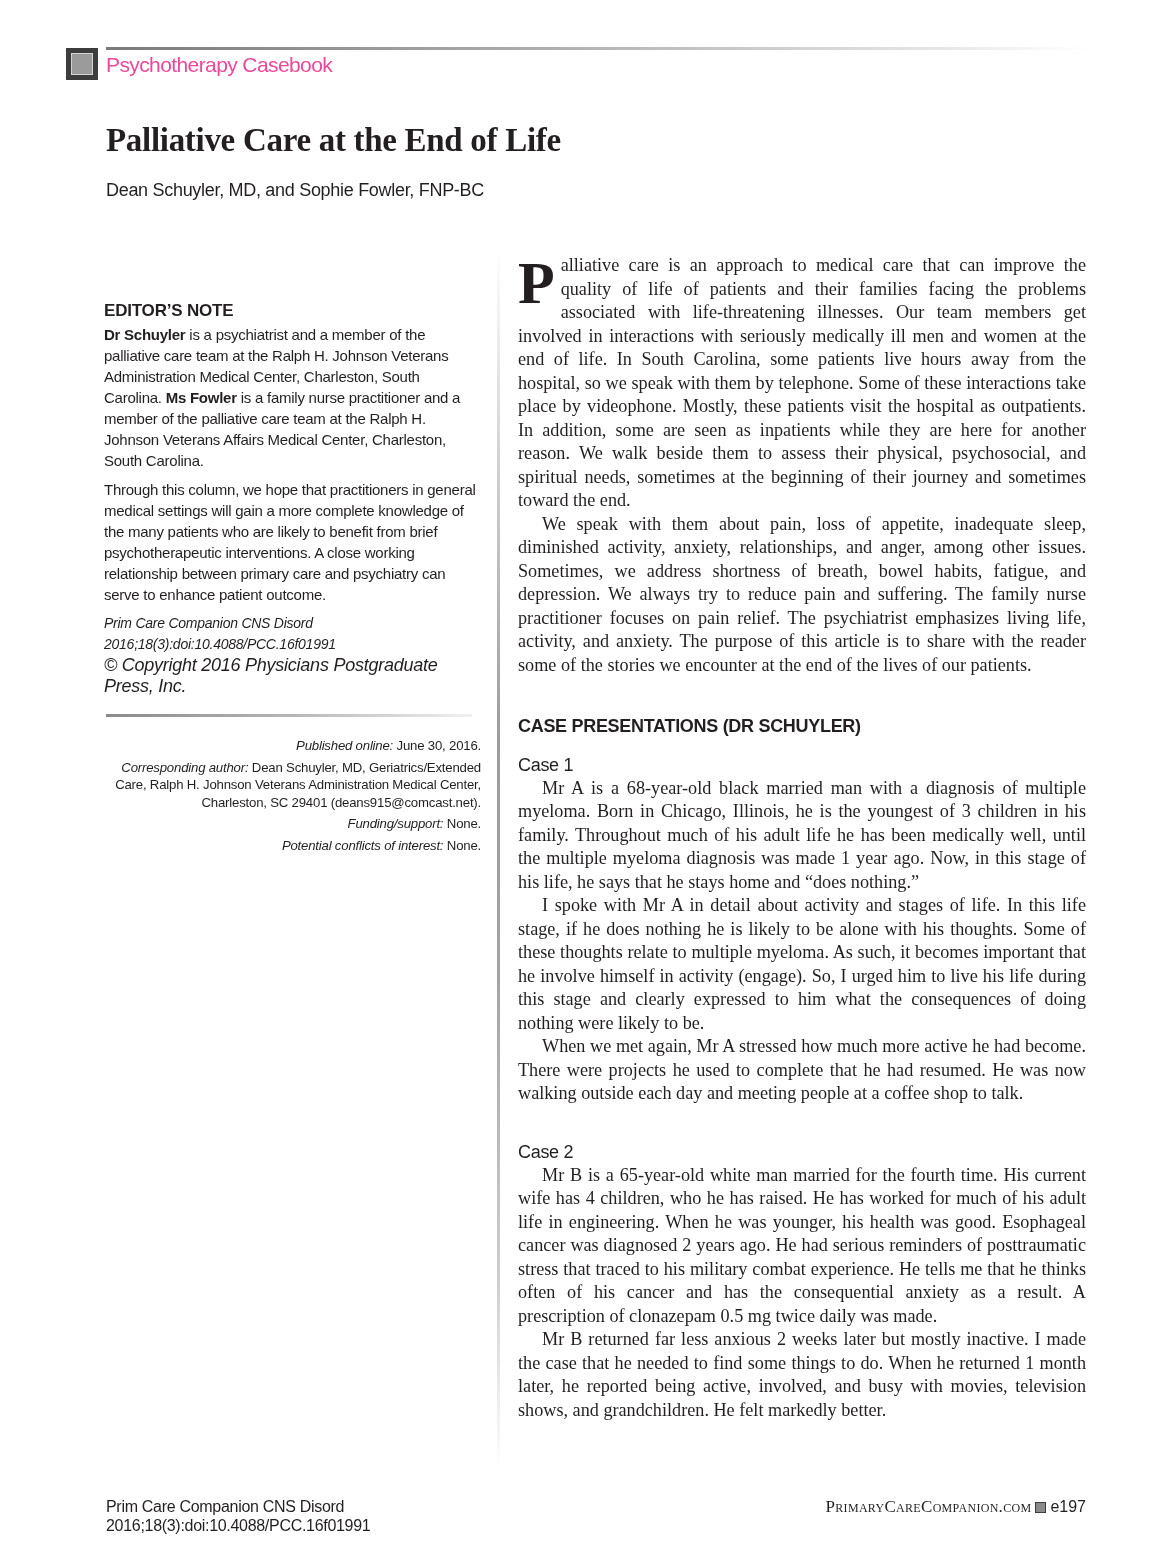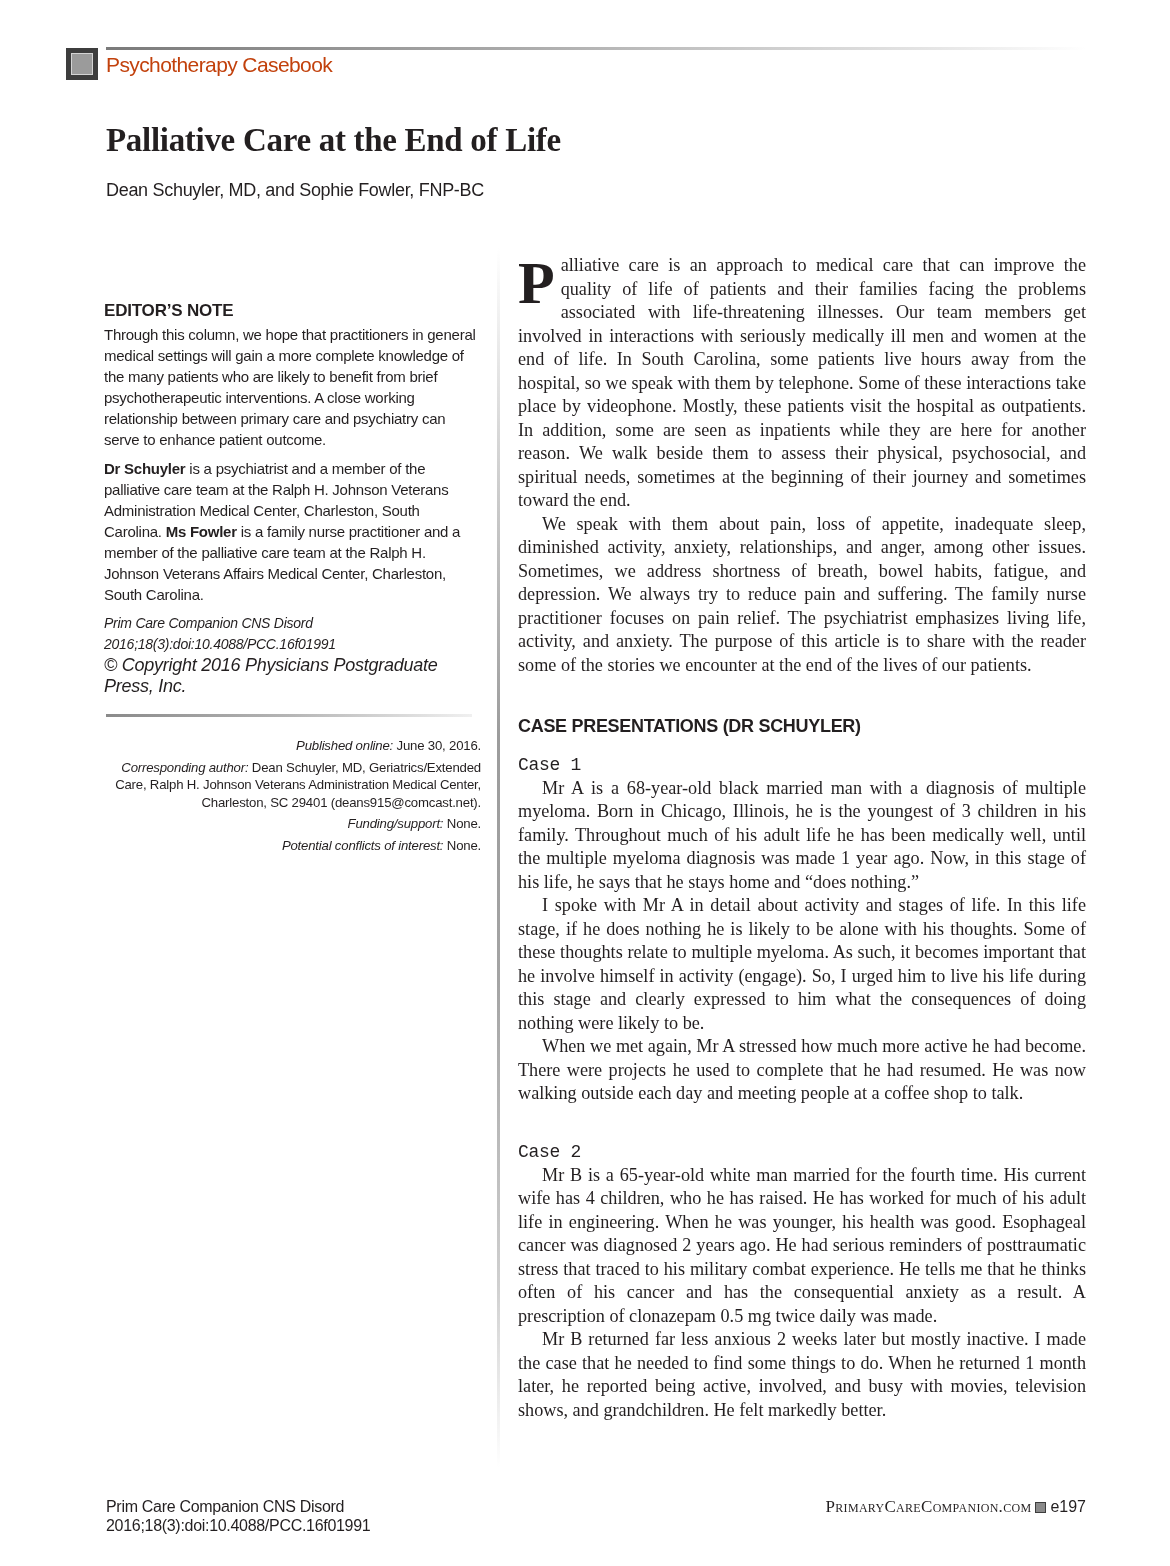--- a/index.html
+++ b/index.html
@@ -5,21 +5,21 @@
   html, body { margin: 0; padding: 0; background: #ffffff; }
   body { width: 1170px; height: 1566px; position: relative; overflow: hidden; color: #231f20; }
   .serif { font-family: "Liberation Serif", "DejaVu Serif", serif; }
 
   
   .header-rule { position: absolute; left: 106px; top: 47px; width: 980px; height: 3px;
     background: linear-gradient(to right, #7a7a7a 0%, #a8a8a8 40%, #e6e6e6 85%, #ffffff 100%); }
   .section-icon { position: absolute; left: 66px; top: 48px; width: 32px; height: 32px; background: #3d3d3d; }
   .section-icon .inner { position: absolute; left: 5px; top: 5px; width: 20px; height: 20px;
     background: #9b9b9b; border: 1px solid #d4d4d4; }
-  .section-label { position: absolute; left: 106px; top: 53px; font-size: 21px; letter-spacing: -0.6px; color: #c2410c; font-family: "Liberation Sans", sans-serif; }
+  .section-label { position: absolute; left: 106px; top: 53px; font-size: 21px; letter-spacing: -0.6px; color: #ec4899; font-family: "Liberation Sans", sans-serif; }
 
   .title { position: absolute; left: 106px; top: 122px; font-size: 33px; font-weight: bold; letter-spacing: -0.3px; margin: 0; }
   .authors { position: absolute; left: 106px; top: 180px; font-size: 18px; letter-spacing: -0.3px; font-family: "Liberation Sans", sans-serif; }
 
   
   .left-col { position: absolute; left: 104px; top: 300px; width: 375px; font-family: "Liberation Sans", sans-serif; font-size: 15px; line-height: 21px; letter-spacing: -0.25px; }
   .editor-heading { font-weight: bold; font-size: 17px; margin: 0 0 3px 0; letter-spacing: -0.2px; }
   .left-col p { margin: 0 0 8px 0; }
   .citation { font-style: italic; font-size: 14px; line-height: 21px; margin-top: 0; }
   .citation .line { display: block; }
@@ -33,21 +33,21 @@
   
   .col-divider { position: absolute; left: 497px; top: 248px; width: 3px; height: 1220px;
     background: linear-gradient(to bottom, #ffffff 0%, #d8d8d8 15%, #9c9c9c 40%, #a4a4a4 60%, #cfcfcf 85%, #ffffff 100%); }
 
   
   .right-col { position: absolute; left: 518px; top: 254px; width: 568px; font-family: "Liberation Serif", serif; font-size: 18.2px; line-height: 23.5px; text-align: justify; color: #231f20; }
   .right-col p { margin: 0; text-indent: 24px; }
   .right-col p.first { text-indent: 0; }
   .dropcap { float: left; font-size: 60px; line-height: 48px; font-weight: bold; margin: 3px 6px 0 0; padding-top: 2px; }
   .case-heading { font-family: Liberation Sans, sans-serif; font-weight: bold; font-size: 18px; letter-spacing: -0.3px; margin: 38px 0 14px 0; }
-  .case-sub { font-family: Liberation Mono, monospace; font-size: 18px; letter-spacing: -0.3px; margin: 0; line-height: 24px; }
+  .case-sub { font-family: Liberation Sans, sans-serif; font-size: 18px; letter-spacing: -0.3px; margin: 0; line-height: 24px; }
   .case-sub.case2 { margin-top: 34px; }
 
   
   .footer-left { position: absolute; left: 106px; top: 1497px; font-family: "Liberation Sans", sans-serif; font-size: 16px; line-height: 19px; letter-spacing: -0.3px; }
   .footer-right { position: absolute; right: 84px; top: 1497px; font-size: 16px; display: flex; align-items: center; gap: 4px; }
   .site-name { font-family: "Liberation Serif", serif; font-variant: small-caps; font-size: 17px; letter-spacing: 0.3px; }
   .footer-square { width: 11px; height: 11px; background: #8a8a8a; border: 1px solid #3d3d3d; display: inline-block; box-sizing: border-box; }
   .page-num { font-family: "Liberation Sans", sans-serif; font-size: 16px; }
 </style>
 </head>
@@ -57,22 +57,22 @@
 <div class="section-icon">
     <div class="inner"></div>
   </div>
 <div class="section-label">Psychotherapy Casebook</div>
 
 <h1 class="title serif">Palliative Care at the End of Life</h1>
 <div class="authors">Dean Schuyler, MD, and Sophie Fowler, FNP-BC</div>
 
 <div class="left-col">
   <div class="editor-heading">EDITOR’S NOTE</div>
+  <p><b>Dr Schuyler</b><span> is a psychiatrist and a member of the palliative care team at the Ralph H. Johnson Veterans Administration Medical Center, Charleston, South Carolina. </span><b>Ms Fowler</b><span> is a family nurse practitioner and a member of the palliative care team at the Ralph H. Johnson Veterans Affairs Medical Center, Charleston, South Carolina.</span></p>
   <p>Through this column, we hope that practitioners in general medical settings will gain a more complete knowledge of the many patients who are likely to benefit from brief psychotherapeutic interventions. A close working relationship between primary care and psychiatry can serve to enhance patient outcome.</p>
-  <p><b>Dr Schuyler</b><span> is a psychiatrist and a member of the palliative care team at the Ralph H. Johnson Veterans Administration Medical Center, Charleston, South Carolina. </span><b>Ms Fowler</b><span> is a family nurse practitioner and a member of the palliative care team at the Ralph H. Johnson Veterans Affairs Medical Center, Charleston, South Carolina.</span></p>
   <div class="citation">
     <span class="line">Prim Care Companion CNS Disord</span>
     <span class="line">2016;18(3):doi:10.4088/PCC.16f01991</span>
     <span class="line copyright">© Copyright 2016 Physicians Postgraduate Press, Inc.</span>
   </div>
 </div>
 <div class="left-rule"></div>
 <div class="meta">
   <p><em>Published online:</em><span> June 30, 2016.</span></p>
   <p><em>Corresponding author:</em><span> Dean Schuyler, MD, Geriatrics/Extended Care, Ralph H. Johnson Veterans Administration Medical Center, Charleston, SC 29401 (deans915@comcast.net).</span></p>

